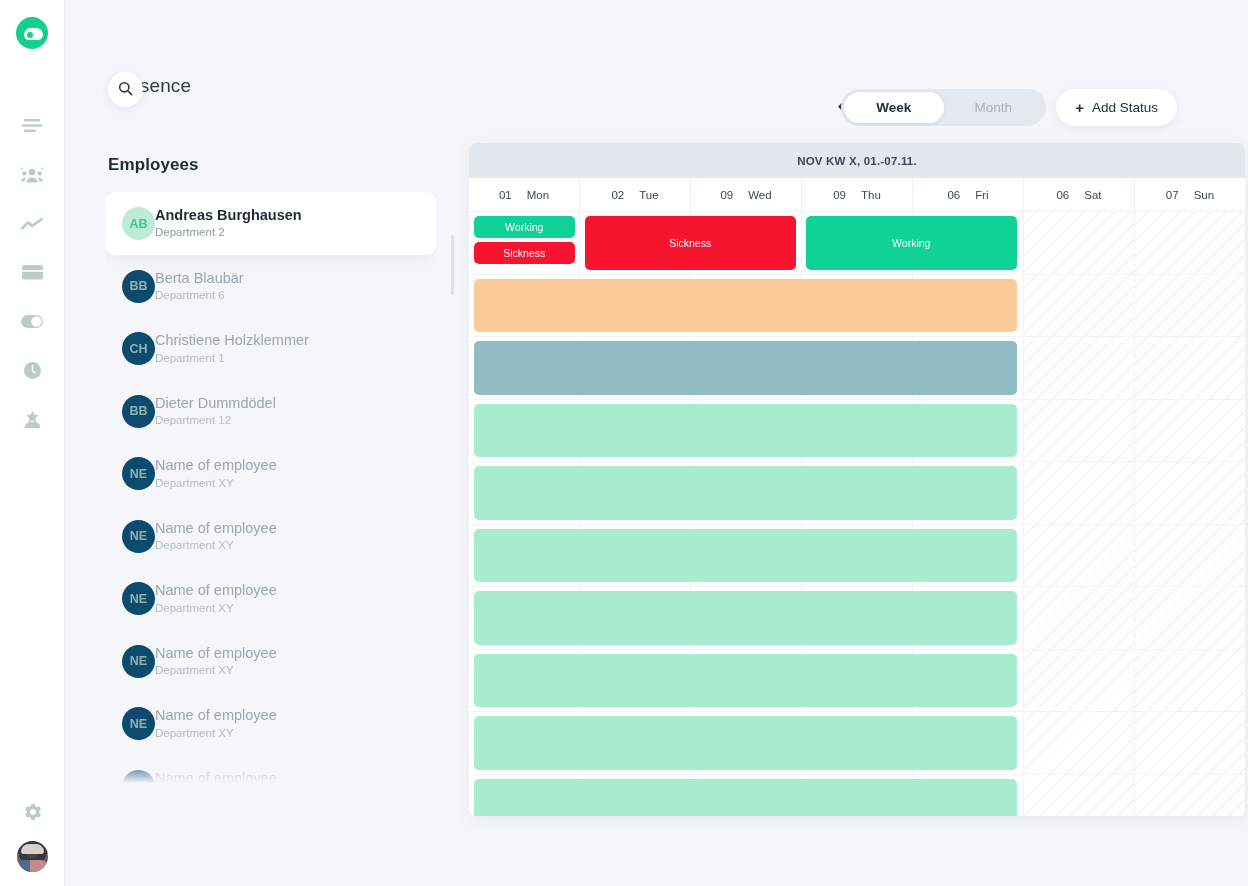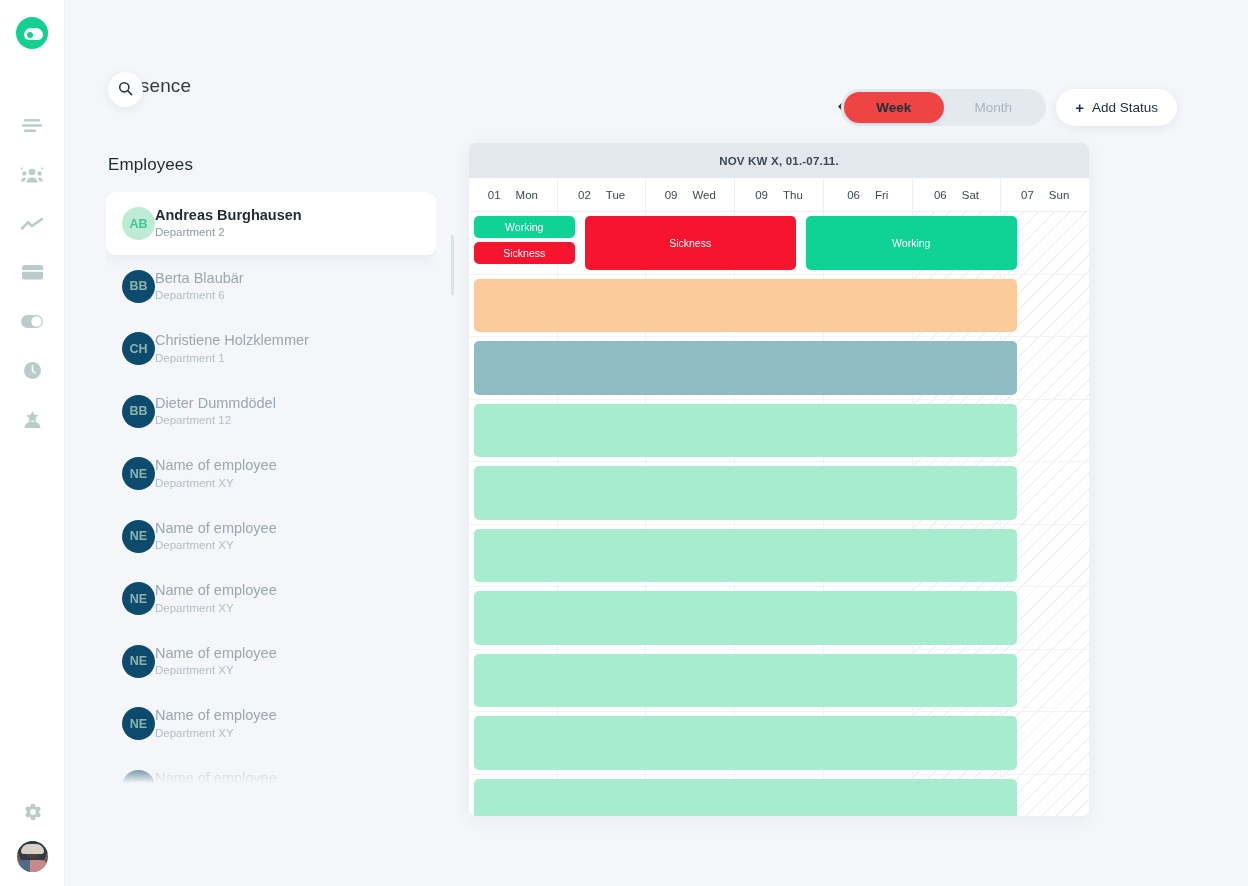--- a/index.html
+++ b/index.html
@@ -94,37 +94,37 @@
     width: 205px; height: 37px;
     background: #e3e9ef; border-radius: 19px;
     display: flex; align-items: center; padding: 3px;
   }
   .seg-opt {
     flex: 1; height: 31px; border-radius: 16px;
     display: flex; align-items: center; justify-content: center;
     font-size: 13.5px; color: #a9b4bf; cursor: pointer; border: none;
     background: transparent; font-family: "Liberation Sans", sans-serif;
   }
-  .seg-opt.active { background: #ef4444; color: #22303b; font-weight: 700; box-shadow: 0 1px 4px rgba(60,80,110,.10); }
+  .seg-opt.active { background: #ffffff; color: #22303b; font-weight: 700; box-shadow: 0 1px 4px rgba(60,80,110,.10); }
 
   .add-status {
     position: absolute; right: 71px; top: 89px;
     height: 37px; padding: 0 19px;
     background: #ffffff; border: none; border-radius: 19px;
     box-shadow: 0 2px 9px rgba(70,90,120,.10);
     display: flex; align-items: center; gap: 8px;
     font-size: 13.5px; color: #22303b; cursor: pointer;
     font-family: "Liberation Sans", sans-serif;
   }
   .add-status .plus { font-size: 15px; font-weight: 700; line-height: 1; }
 
   
   .employees { position: absolute; left: 41px; top: 155px; width: 330px; }
   .employees h2 {
-    font-size: 17px; color: #1f2b36; font-weight: 400; letter-spacing: .1px;
+    font-size: 17px; color: #1f2b36; font-weight: 700; letter-spacing: .1px;
     margin-left: 2px;
   }
   .emp-list {
     margin-top: 17px; position: relative;
     height: 600px; overflow: hidden;
   }
   .emp-row {
     display: flex; align-items: center; 
     height: 62.5px; padding: 0 16px;
     cursor: pointer;
@@ -154,21 +154,21 @@
   .emp-scrollbar {
     position: absolute; right: -18px; top: 80px;
     width: 3px; height: 60px; border-radius: 2px;
     background: #d7e6de;
     cursor: pointer;
   }
 
   
   .cal {
     position: absolute; left: 404px; top: 143px;
-    width: 620px; height: 673px;
+    width: 776px; height: 673px;
     background: #ffffff; border-radius: 7px;
     box-shadow: 0 4px 18px rgba(70,90,120,.07);
     overflow: hidden;
   }
   .cal-top {
     height: 35px; background: #e2e8ee;
     display: flex; align-items: center; justify-content: center;
   }
   .cal-top span { font-size: 11.5px; color: #3c4855; font-weight: 700; letter-spacing: .2px; }
   .cal-days { height: 34px; display: flex; border-bottom: 1px solid #eceff3; }

